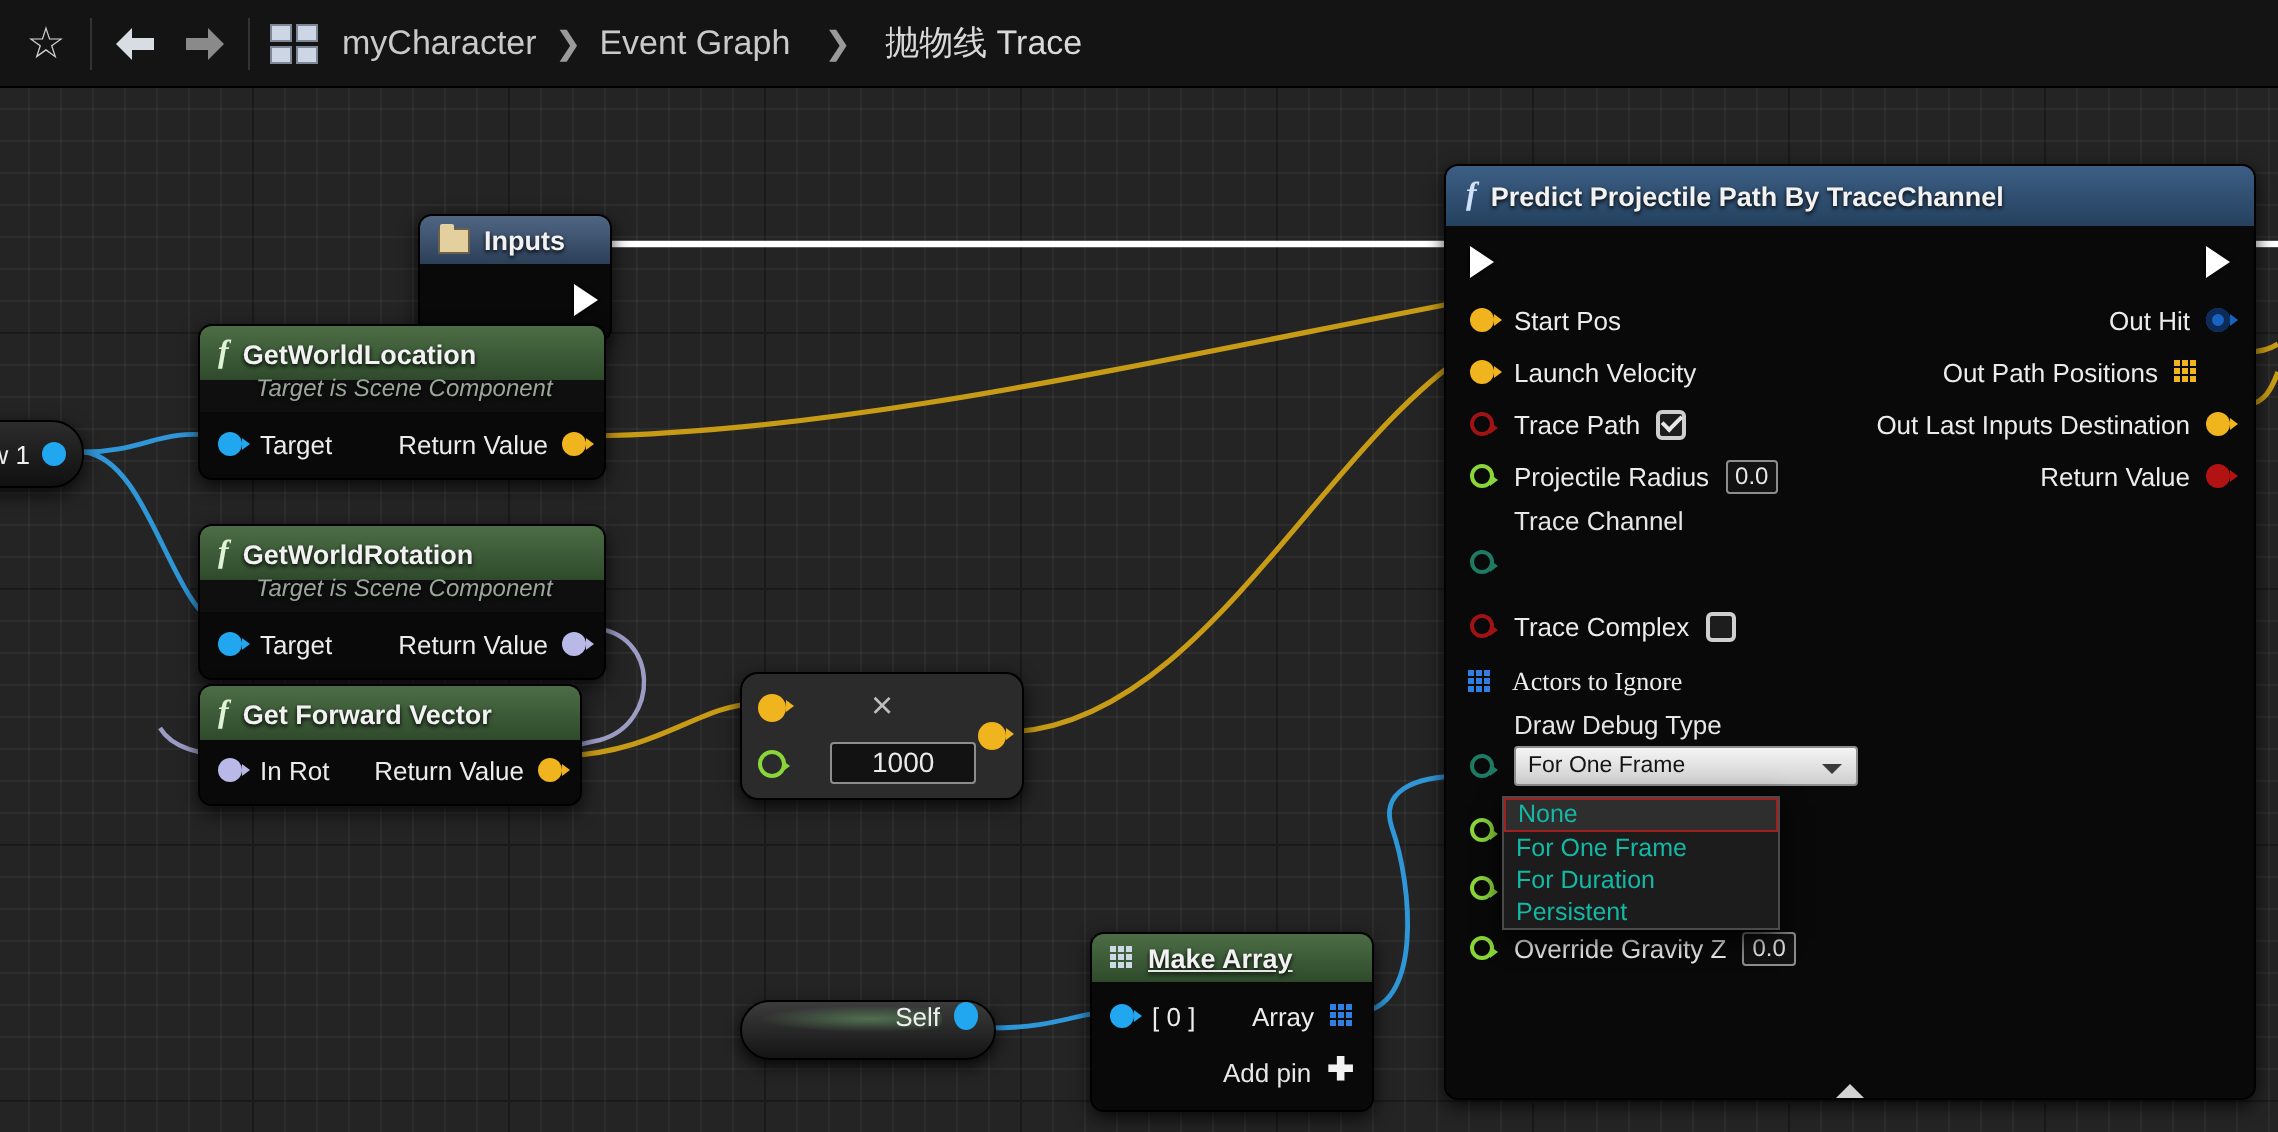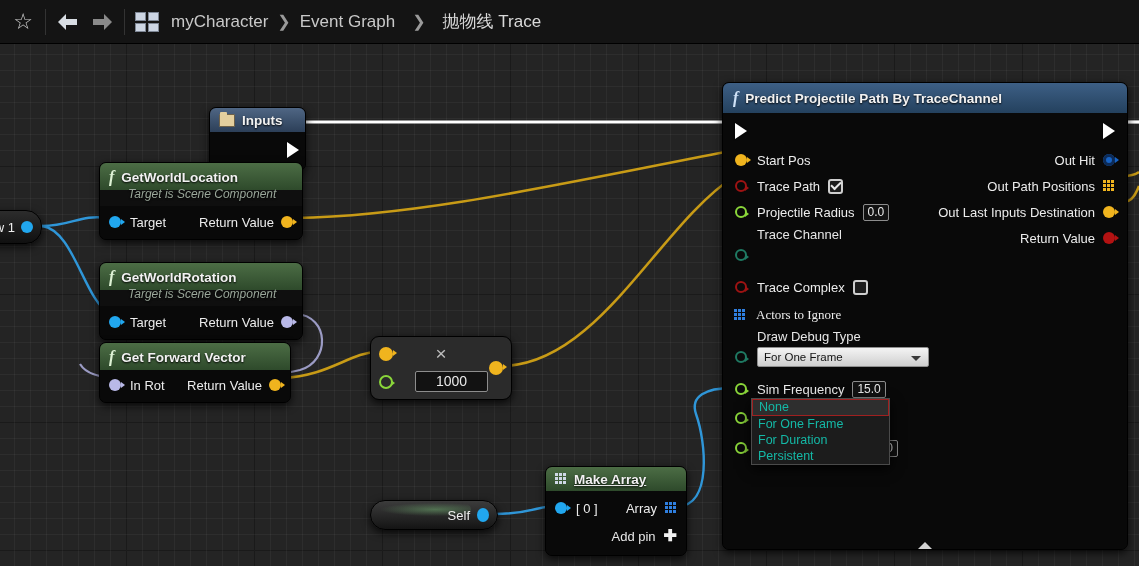--- a/index.html
+++ b/index.html
@@ -113,21 +113,21 @@
 
   
   .collapse{position:absolute;left:50%;bottom:2px;transform:translateX(-50%);
     width:0;height:0;border-left:7px solid transparent;border-right:7px solid transparent;
     border-bottom:7px solid #d2d2d2;}
 
   
   .pillnode{position:absolute;height:30px;border-radius:15px;
     background:linear-gradient(to bottom,#3c3c3c,#141414);
     border:1px solid #000;box-shadow:0 3px 8px rgba(0,0,0,.8);
-    display:flex;align-items:center;justify-content:flex-end;gap:7px;
+    display:flex;justify-content:flex-end;gap:7px;
     padding-right:8px;box-sizing:border-box;}
   .pillnode .glow{position:absolute;left:10px;right:26px;top:2px;height:13px;border-radius:9px;
     background:radial-gradient(ellipse at 60% 50%, rgba(120,190,120,.45), rgba(60,110,60,0) 72%);}
   .pillnode .lbl{font-size:13px;color:#efefef;position:relative;}
 
   
   .opnode{position:absolute;border-radius:9px;background:#2b2b2b;
     border:1px solid #000;box-shadow:0 3px 9px rgba(0,0,0,.8);}
   .opnode .glyph{position:absolute;left:50%;top:6px;transform:translateX(-50%);
     font-size:19px;color:#bdbdbd;font-family:"Liberation Sans",sans-serif;}
@@ -343,20 +343,24 @@
         <div class="exec" style="position:absolute;right:12px;top:10px;"></div>
       </div>
 
       <div style="position:absolute;left:0;top:34px;width:250px;">
 
         <div class="prow" style="height:26px;">
           <span class="pin circ vec" style="margin-left:12px;"></span>
           <span class="lbl" style="margin-left:10px;">Start Pos</span>
         </div>
 
+        <div class="prow" style="height:26px;">
+          <span class="pin circ vec" style="margin-left:12px;"></span>
+          <span class="lbl" style="margin-left:10px;">Launch Velocity</span>
+        </div>
 
         <div class="prow" style="height:26px;">
           <span class="pin ring bool" style="margin-left:12px;"></span>
           <span class="lbl" style="margin-left:10px;">Trace Path</span>
           <span class="cbox on" style="margin-left:8px;"></span>
         </div>
 
         <div class="prow" style="height:26px;">
           <span class="pin ring flt" style="margin-left:12px;"></span>
           <span class="lbl" style="margin-left:10px;">Projectile Radius</span>
@@ -417,21 +421,21 @@
         </div>
       </div>
 
       <div style="position:absolute;right:0;top:34px;width:310px;">
 
         <div class="prow" style="height:26px;justify-content:flex-end;padding-right:12px;">
           <span class="lbl">Out Hit</span>
           <span class="pin circ struct" style="margin-left:8px;box-shadow:inset 0 0 0 3px #0d2b57;"></span>
         </div>
 
-        <div class="prow" style="height:26px;justify-content:flex-end;padding-right:12px;">
+        <div class="prow" style="height:26px;justify-content:flex-end;padding-right:28px;">
           <span class="lbl">Out Path Positions</span>
           <span class="arrpin" style="margin-left:8px;">
             <i></i>
               <i></i>
               <i></i>
               <i></i>
               <i></i>
               <i></i>
               <i></i>
               <i></i>

